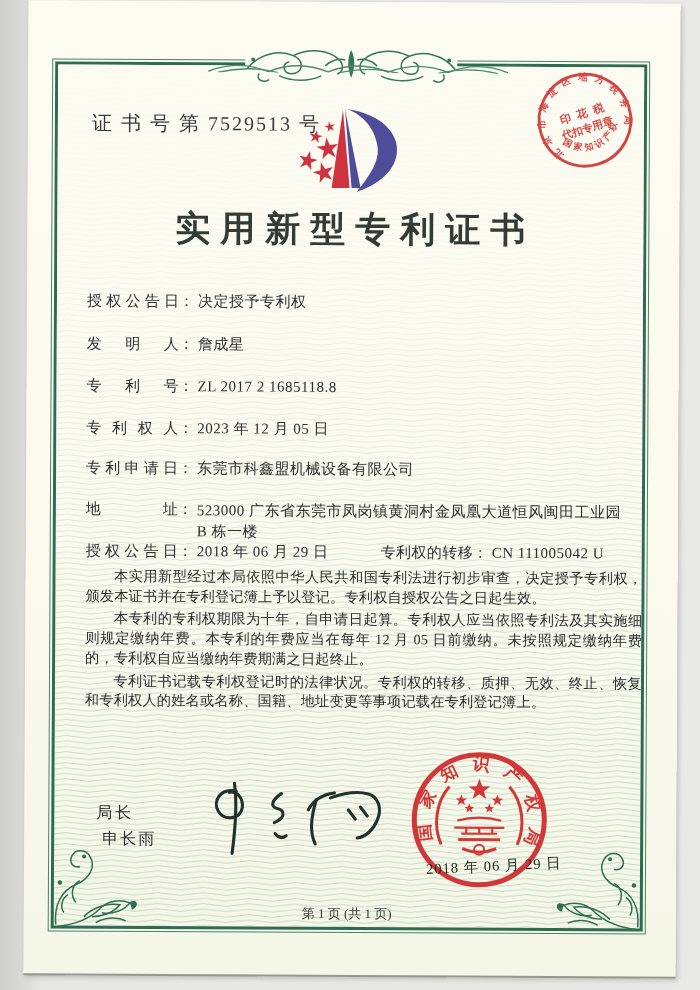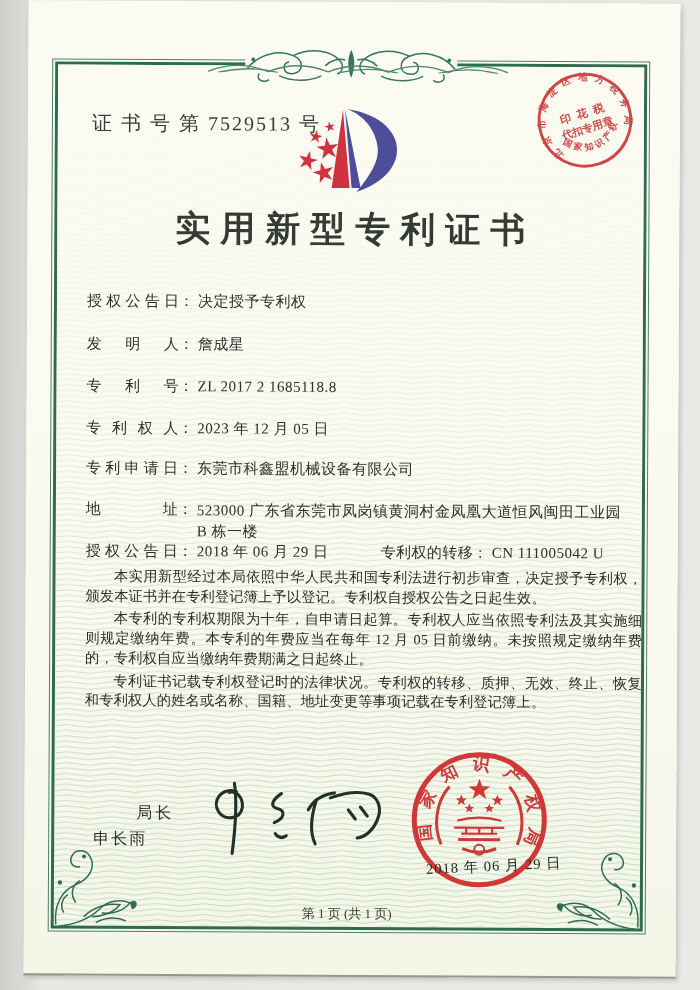--- a/index.html
+++ b/index.html
@@ -42,22 +42,22 @@
   .flabel{display:inline-block;width:92px;text-align:justify;text-align-last:justify;vertical-align:top;}
   .fcolon{display:inline-block;margin:0 4px 0 0;}
   .fvalue{letter-spacing:.5px;}
   .fvalue-wrap{display:inline-block;width:434px;white-space:normal;line-height:21px;vertical-align:top;letter-spacing:.5px;}
   .pair2{position:absolute;left:295px;top:0;}
 
   .body-text{position:absolute;left:30px;top:502px;width:557px;
     font-size:14.2px;line-height:19.7px;letter-spacing:.2px;text-align:justify;color:#2c2c2c;}
   .body-text p{margin:0 0 3px 0;text-indent:2em;}
 
-  .director-title{position:absolute;left:42px;top:738px;font-size:16px;letter-spacing:3px;margin-left:40px;}
-  .director-name{position:absolute;left:39px;top:764px;font-size:16px;letter-spacing:2px;}
+  .director-title{position:absolute;left:42px;top:738px;font-size:16px;letter-spacing:3px;}
+  .director-name{position:absolute;left:48px;top:764px;font-size:16px;letter-spacing:2px;}
   .sig-svg{position:absolute;left:152px;top:714px;z-index:4;}
 
   .seal-svg{position:absolute;left:350px;top:678px;z-index:3;opacity:.93;}
   .seal-date{position:absolute;left:372px;top:790px;z-index:4;font-size:14.5px;
     letter-spacing:1px;color:#23291f;transform:rotate(-3deg);}
 
   .footer{position:absolute;left:0;right:0;top:839px;text-align:center;font-size:13px;color:#3a3a3a;z-index:2;}
 
   .flourish-left{position:absolute;left:-4px;bottom:-5px;z-index:3;}
   .flourish-right{position:absolute;right:-4px;bottom:-5px;z-index:3;transform:scaleX(-1);}

